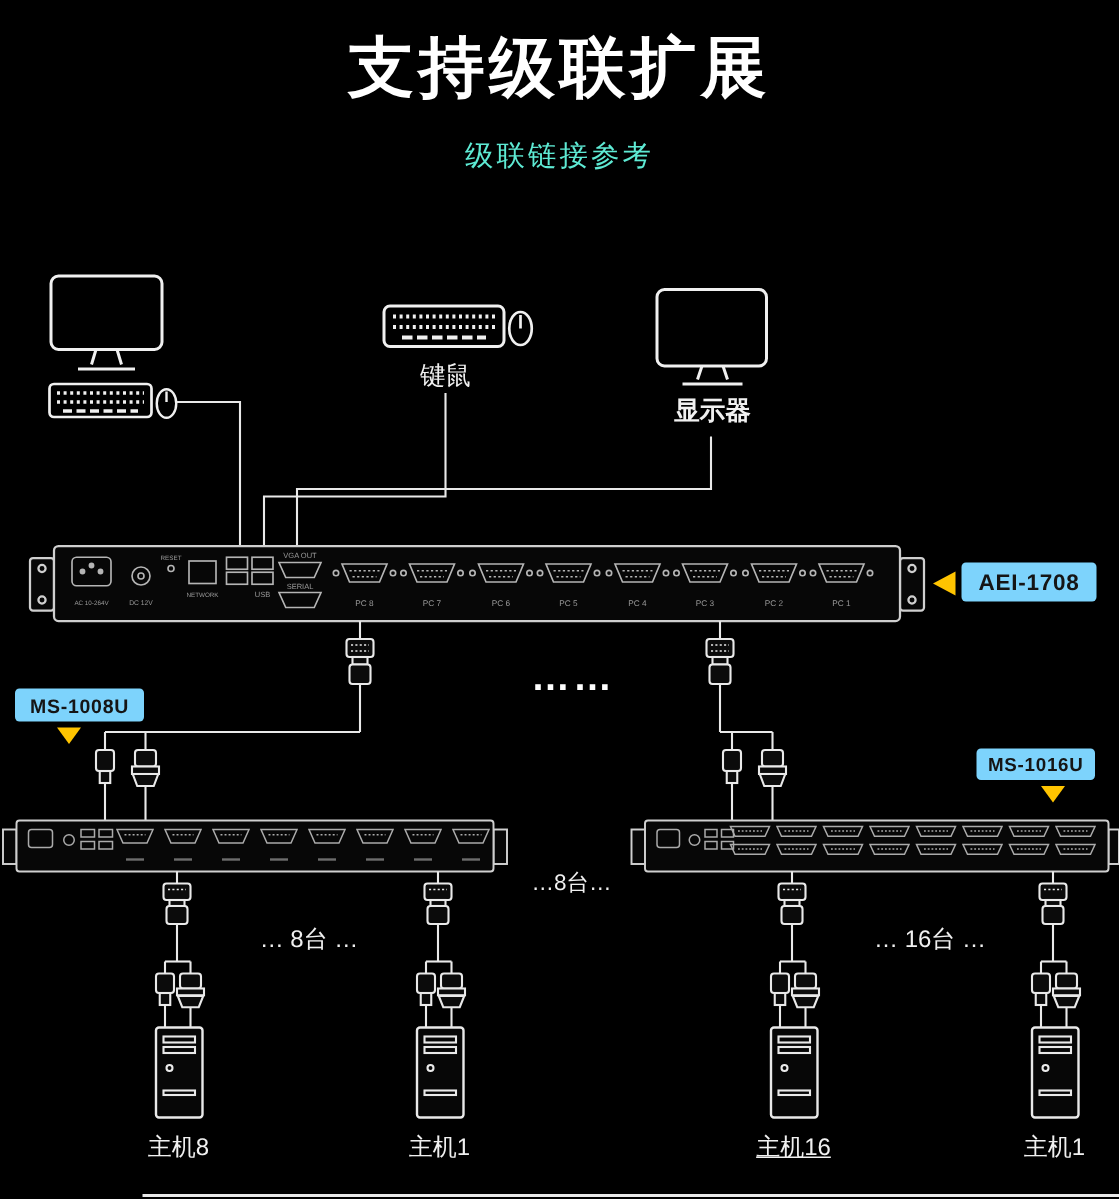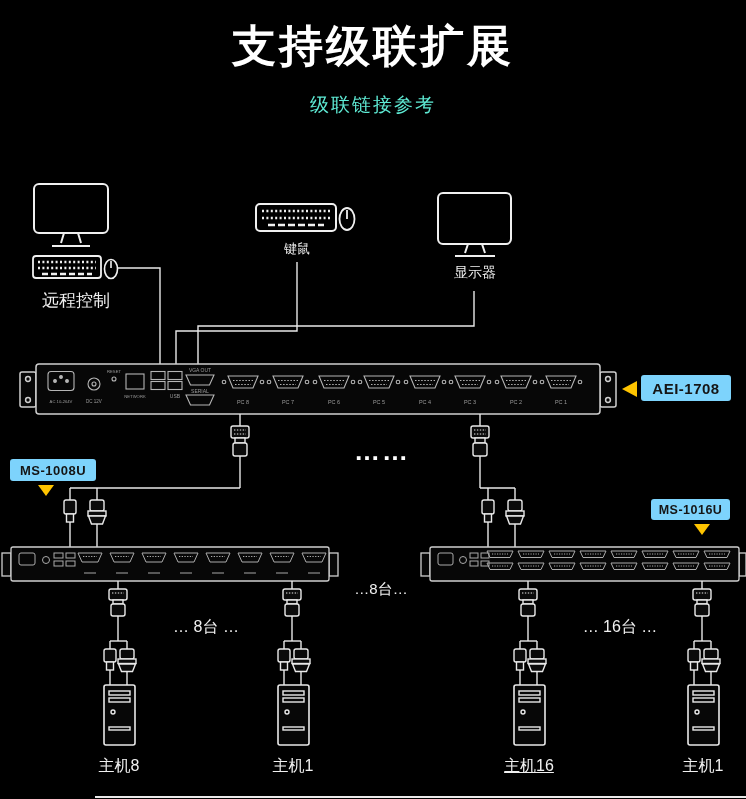--- a/index.html
+++ b/index.html
@@ -7,22 +7,22 @@
   body {
     width:746px; height:799px; position:relative; overflow:hidden;
     font-family:"Liberation Sans", sans-serif;
   }
   .stage { position:absolute; inset:0; width:730px; height:799px; }
   svg.artwork { position:absolute; left:0; top:0; }
   .label { position:absolute; color:#f0f0f0; text-align:center; line-height:1.2; }
   .title { top:20px; left:0; width:746px; font-size:44px; font-weight:bold; color:#fff; letter-spacing:3px; }
   .subtitle { top:94px; left:0; width:746px; font-size:19px; color:#5eead4; letter-spacing:2px; }
   .lbl-remote  { left:15px;  top:291px; width:122px; font-size:17px; }
-  .lbl-kbm     { left:262px; top:241px; width:70px;  font-size:13px; }
-  .lbl-monitor { left:429px; top:264px; width:92px;  font-size:14px; }
+  .lbl-kbm     { left:262px; top:241px; width:70px;  font-size:17px; }
+  .lbl-monitor { left:429px; top:264px; width:92px;  font-size:17px;font-weight:bold; }
   .ellipsis-trunk { left:340px; top:436px; width:84px; font-size:26px; font-weight:bold; letter-spacing:2px; color:#fff; }
   .between-switches { left:334px; top:580px; width:94px; font-size:15px; }
   .left-count  { left:158px; top:617px; width:96px;  font-size:16px; }
   .right-count { left:568px; top:617px; width:104px; font-size:16px; }
   .host { font-size:16px; width:70px; top:756px;text-align:center; }
   .host-l1 { left:84px; }  .host-l2 { left:258px; }
   .host-r1 { left:494px;text-decoration:underline; } .host-r2 { left:668px; }
   .badge {
     position:absolute; background:#7dd3fc; color:#151515; font-weight:bold;
     display:flex; align-items:center; justify-content:center; border-radius:3px;
@@ -274,21 +274,20 @@
       <use href="#drop-assembly" x="410"></use>
       <use href="#drop-assembly" x="584"></use>
     </g>
 
     <rect x="95" y="796" width="651" height="2" fill="#e9e9e9" stroke="none"></rect>
   </svg>
 
   <div class="label title">支持级联扩展</div>
   <div class="label subtitle">级联链接参考</div>
 
-  <div class="label lbl-remote">远程控制</div>
   <div class="label lbl-kbm">键鼠</div>
   <div class="label lbl-monitor">显示器</div>
 
   <div class="badge badge-main">AEI-1708</div>
   <div class="badge badge-left">MS-1008U</div>
   <div class="badge badge-right">MS-1016U</div>
 
   <div class="label ellipsis-trunk">……</div>
   <div class="label between-switches">…8台…</div>
   <div class="label left-count">… 8台 …</div>

